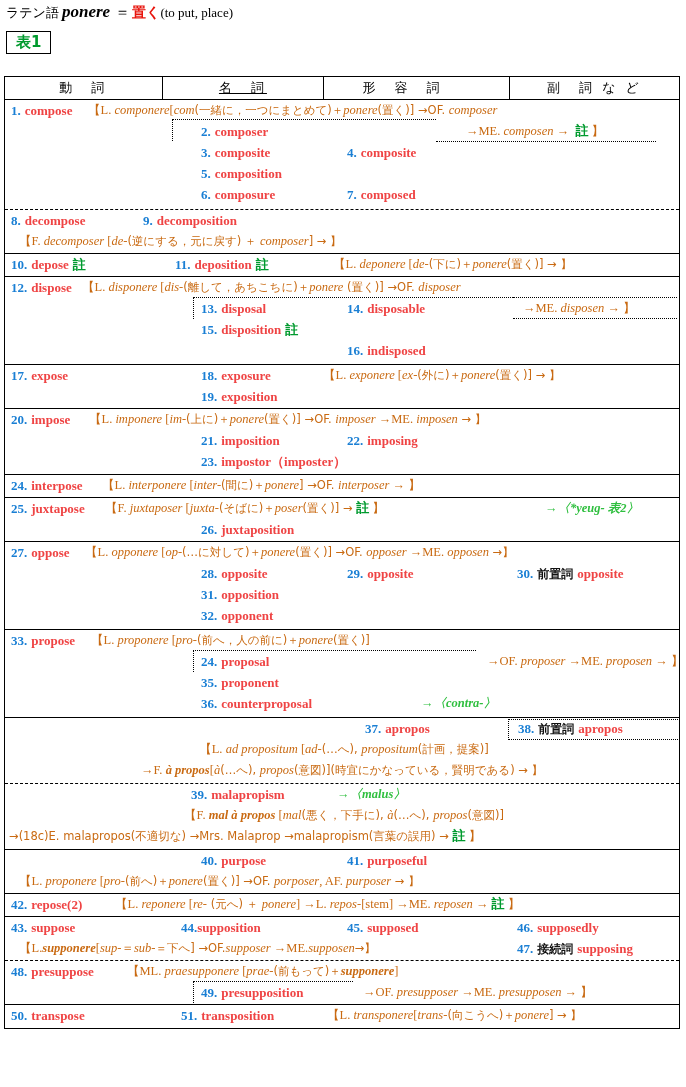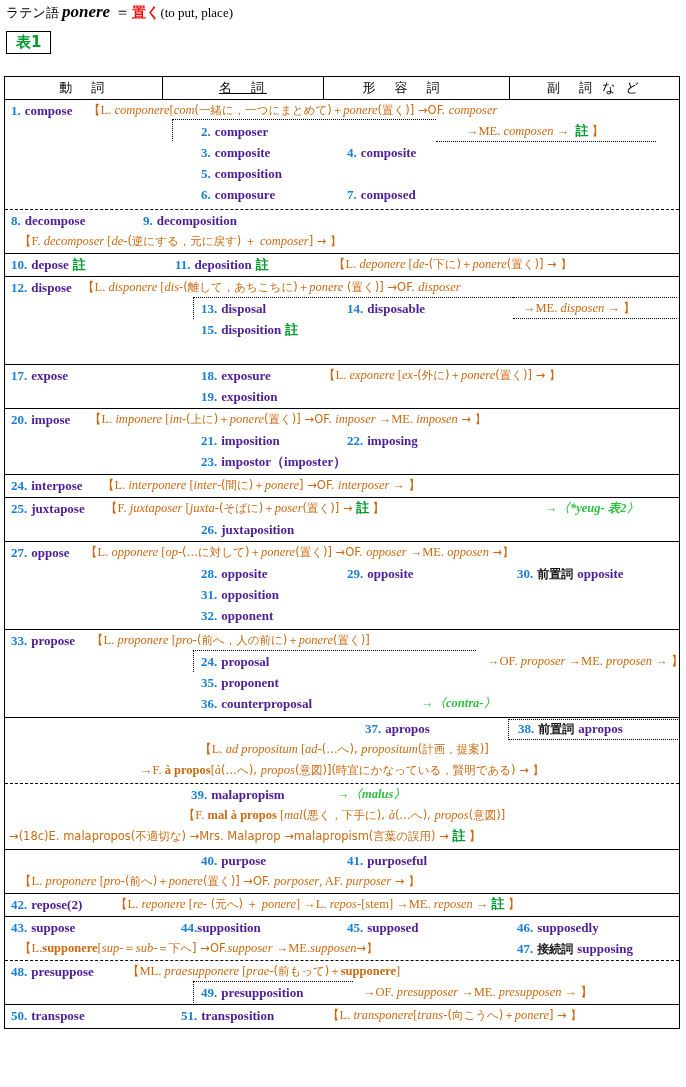--- a/index.html
+++ b/index.html
@@ -56,26 +56,26 @@
   .grp.last{border-bottom:none;}
 
   .ln{position:relative;height:21px;white-space:nowrap;}
   .ln.h22{height:22px;}
 
   .it{position:absolute;top:0;line-height:20px;white-space:nowrap;}
   .ctr{position:absolute;top:0;left:0;right:0;text-align:center;line-height:20px;white-space:nowrap;}
 
   
   .num{color:#1a7fd4;font-weight:bold;font-size:13px;}
-  .w{font-weight:bold;font-size:13px;color:#4c1d95;font-family:"Liberation Serif","DejaVu Serif",serif;}
+  .w{font-weight:bold;font-size:13px;color:#ef4444;font-family:"Liberation Serif","DejaVu Serif",serif;}
   .jpw{font-family:"DejaVu Sans","Liberation Sans",sans-serif;font-size:12px;font-weight:bold;color:#111;}
   .note{color:#009a2e;font-weight:bold;font-size:13px;font-family:"DejaVu Sans","Liberation Sans",sans-serif;}
   .ety{color:#c96a12;font-size:12.5px;}
   .ety .i{font-style:italic;}
-  .ety .bi{font-weight:bold;}
+  .ety .bi{font-style:italic;font-weight:bold;}
   .ety .jp{font-family:"DejaVu Sans","Liberation Sans",sans-serif;font-size:11.5px;}
   .grn{color:#2fbf3f;font-weight:bold;font-size:12.5px;}
   .grn .i{font-style:italic;}
 
   
   .dotbox{position:absolute;box-sizing:border-box;}
   .dt{border-top:1.4px dotted #000;}
   .dl{border-left:1.4px dotted #000;}
   .db{border-bottom:1.4px dotted #000;}
 </style>
@@ -149,20 +149,23 @@
         <span class="it ety" style="left:77px"><span>【L. </span><span class="i">disponere</span><span> [</span><span class="i">dis-</span><span class="jp">(離して，あちこちに)＋</span><span class="i">ponere</span><span class="jp"> (置く)] →OF. </span><span class="i">disposer</span></span>
       </div>
       <div class="ln">
         <span class="it" style="left:196px"><span class="num">13.</span> <span class="w">disposal</span></span>
         <span class="it" style="left:342px"><span class="num">14.</span> <span class="w">disposable</span></span>
         <span class="it ety" style="left:518px"><span>→ME. </span><span class="i">disposen</span><span> → 】</span></span>
       </div>
       <div class="ln">
         <span class="it" style="left:196px"><span class="num">15.</span> <span class="w">disposition</span> <span class="note">註</span></span>
       </div>
+      <div class="ln">
+        <span class="it" style="left:342px"><span class="num">16.</span> <span class="w">indisposed</span></span>
+      </div>
     </div>
 
     <div class="grp solid" style="height:44px">
       <div class="ln">
         <span class="it" style="left:6px"><span class="num">17.</span> <span class="w">expose</span></span>
         <span class="it" style="left:196px"><span class="num">18.</span> <span class="w">exposure</span></span>
         <span class="it ety" style="left:318px"><span>【L. </span><span class="i">exponere</span><span> [</span><span class="i">ex-</span><span class="jp">(外に)＋</span><span class="i">ponere</span><span class="jp">(置く)] → 】</span></span>
       </div>
       <div class="ln">
         <span class="it" style="left:196px"><span class="num">19.</span> <span class="w">exposition</span></span>

